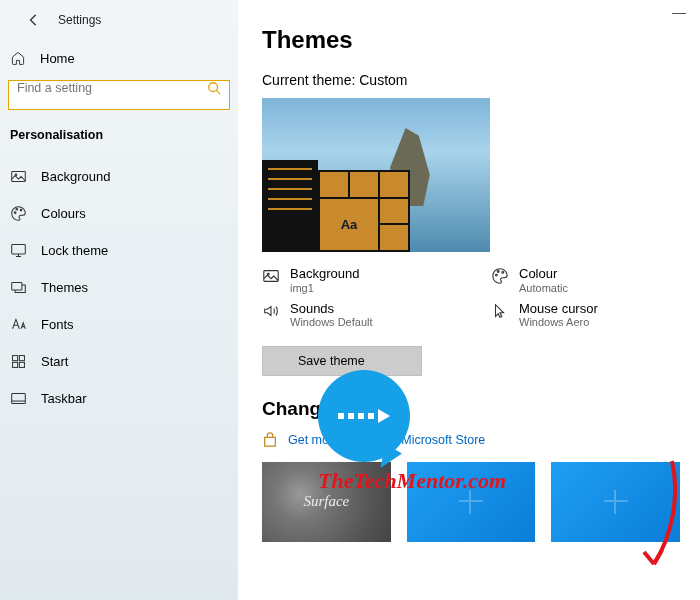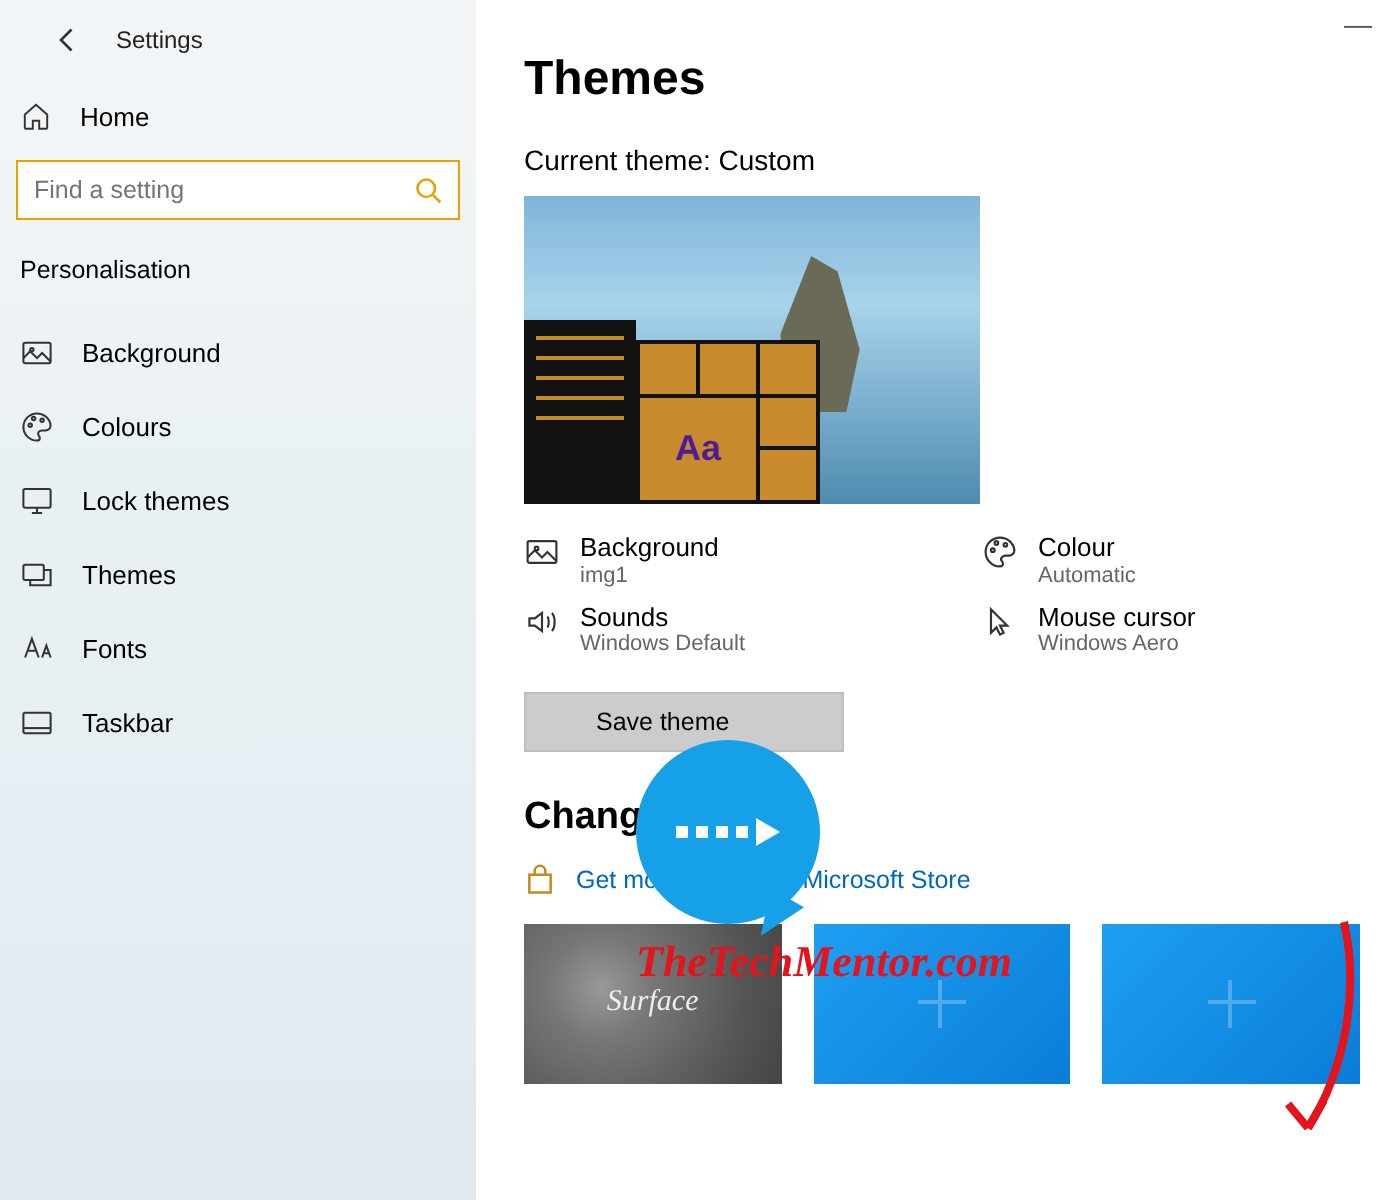--- a/index.html
+++ b/index.html
@@ -7,38 +7,38 @@
   .window { display: flex; width: 100%; height: 100%; }
   
   .sidebar { width: 238px; height: 100%; background: linear-gradient(180deg,#f3f6f8 0%,#eaf1f4 40%,#e6eef3 70%,#e0e9ee 100%); padding-top: 8px; position: relative; }
   .titlebar { display:flex; align-items:center; gap:16px; padding: 4px 10px 14px 26px; }
   .back { width:16px; height:16px; display:flex; align-items:center; justify-content:center; cursor:pointer; }
   .back svg { width:14px; height:14px; stroke:#333; stroke-width:1.5; fill:none; }
   .app-title { font-size: 12px; color:#222; }
   .home-row { display:flex; align-items:center; gap:14px; padding: 8px 10px 10px 10px; cursor:pointer; }
   .home-row svg { width:16px; height:16px; stroke:#333; fill:none; stroke-width:1.2; }
   .home-row span { font-size:13px; }
-  .searchbox { margin: 4px 8px 12px 8px; border:1px solid #e5a300; height:30px; display:flex; align-items:center; padding:0 8px; background:#fff; }
+  .searchbox { margin: 4px 8px 12px 8px; border:1px solid #e5a300; height:30px; display:flex; align-items:flex-start; padding:0 8px; background:#fff; }
   .searchbox input { flex:1; border:none; outline:none; font-size:12.5px; background:transparent; }
   .searchbox svg { width:14px; height:14px; stroke:#e5a300; fill:none; stroke-width:1.5; }
-  .section-head { font-size:12.5px; font-weight:400; padding: 6px 10px 16px 10px; }
+  .section-head { font-size:12.5px; font-weight:700; padding: 6px 10px 16px 10px; }
   .nav-item { display:flex; align-items:center; gap:14px; padding: 10px 10px 10px 10px; cursor:pointer; font-size:13px; }
   .nav-item svg { width:17px; height:17px; stroke:#333; fill:none; stroke-width:1.2; }
   
   .main { flex:1; height:100%; background:#fff; padding: 26px 20px 0 24px; overflow:hidden; position:relative; }
   .winbtn { position:absolute; top:4px; right:14px; font-size:14px; color:#555; }
   h1 { font-size:24px; font-weight:600; margin-bottom:18px; }
   h2 { font-size:14px; font-weight:400; margin-bottom:10px; }
   .preview { width:228px; height:154px; background:linear-gradient(180deg,#7fb5d9 0%, #a8d3eb 35%, #4e8baf 100%); position:relative; overflow:hidden; margin-bottom:14px; }
   .rock { position:absolute; right:58px; top:30px; width:44px; height:78px; background:#6a6a57; clip-path: polygon(40% 0,70% 10%,95% 60%,80% 100%,10% 100%,5% 50%); }
   .start-mock { position:absolute; left:0; bottom:0; width:56px; height:92px; background:#111; }
   .start-mock .line { height:2px; background:#c58a1f; margin:8px 6px 0 6px; }
   .tiles { position:absolute; left:56px; bottom:0; width:92px; height:82px; display:grid; grid-template-columns:repeat(3,1fr); grid-template-rows:repeat(3,1fr); gap:2px; background:#111; padding:2px; }
   .tiles div { background:#c88a2c; }
-  .tiles .big { grid-column:1/3; grid-row:2/4; display:flex; align-items:center; justify-content:center; color:#4c1d95; font-size:18px; font-weight:600; }
+  .tiles .big { grid-column:1/3; grid-row:2/4; display:flex; align-items:center; justify-content:center; color:#0f172a; font-size:13px; font-weight:600; }
   .specs { display:grid; grid-template-columns:1fr 1fr; gap:6px 40px; margin-bottom:16px; }
   .spec { display:flex; gap:10px; align-items:flex-start; cursor:pointer; }
   .spec svg { width:18px; height:18px; stroke:#333; fill:none; stroke-width:1.2; flex-shrink:0; margin-top:1px; }
   .spec .lbl { font-size:13px; line-height:1.2; }
   .spec .val { font-size:11px; color:#666; line-height:1.2; }
   .save-btn { width:160px; height:30px; border:1px solid #bfbfbf; background:#ccc; font-size:12.5px; cursor:pointer; text-align:left; padding-left:35px; margin-bottom:22px; }
   .change-head { font-size:19px; font-weight:600; margin-bottom:12px; }
   .store-link { display:flex; align-items:center; gap:10px; color:#0067c0; font-size:12.5px; cursor:pointer; margin-bottom:14px; }
   .store-link svg { width:16px; height:16px; stroke:#c58a1f; fill:none; stroke-width:1.4; }
   .thumbs { display:flex; gap:16px; }
@@ -106,34 +106,43 @@
           <circle cx="8" cy="5" r="1"></circle>
           <circle cx="13" cy="6" r="1"></circle>
         </svg>
       <span>Colours</span>
     </div>
     <div class="nav-item">
       <svg viewBox="0 0 20 20">
           <rect x="2" y="3" width="16" height="11" rx="1"></rect>
           <path d="M7 17h6M10 14v3"></path>
         </svg>
-      <span>Lock themes</span>
+      <span>Lock theme</span>
     </div>
     <div class="nav-item">
       <svg viewBox="0 0 20 20">
           <rect x="2" y="4" width="12" height="9" rx="1"></rect>
           <path d="M14 7h4v9H6v-3"></path>
         </svg>
       <span>Themes</span>
     </div>
     <div class="nav-item">
       <svg viewBox="0 0 20 20" stroke-width="1.4">
           <path d="M3 15 7 4l4 11M4.5 11h5M13 15l2.5-7L18 15m-4-2.5h3"></path>
         </svg>
       <span>Fonts</span>
+    </div>
+    <div class="nav-item">
+      <svg viewBox="0 0 20 20">
+          <rect x="3" y="3" width="6" height="6"></rect>
+          <rect x="11" y="3" width="6" height="6"></rect>
+          <rect x="3" y="11" width="6" height="6"></rect>
+          <rect x="11" y="11" width="6" height="6"></rect>
+        </svg>
+      <span>Start</span>
     </div>
     <div class="nav-item">
       <svg viewBox="0 0 20 20">
           <rect x="2" y="4" width="16" height="12" rx="1"></rect>
           <path d="M2 13h16"></path>
         </svg>
       <span>Taskbar</span>
     </div>
   </aside>
 

